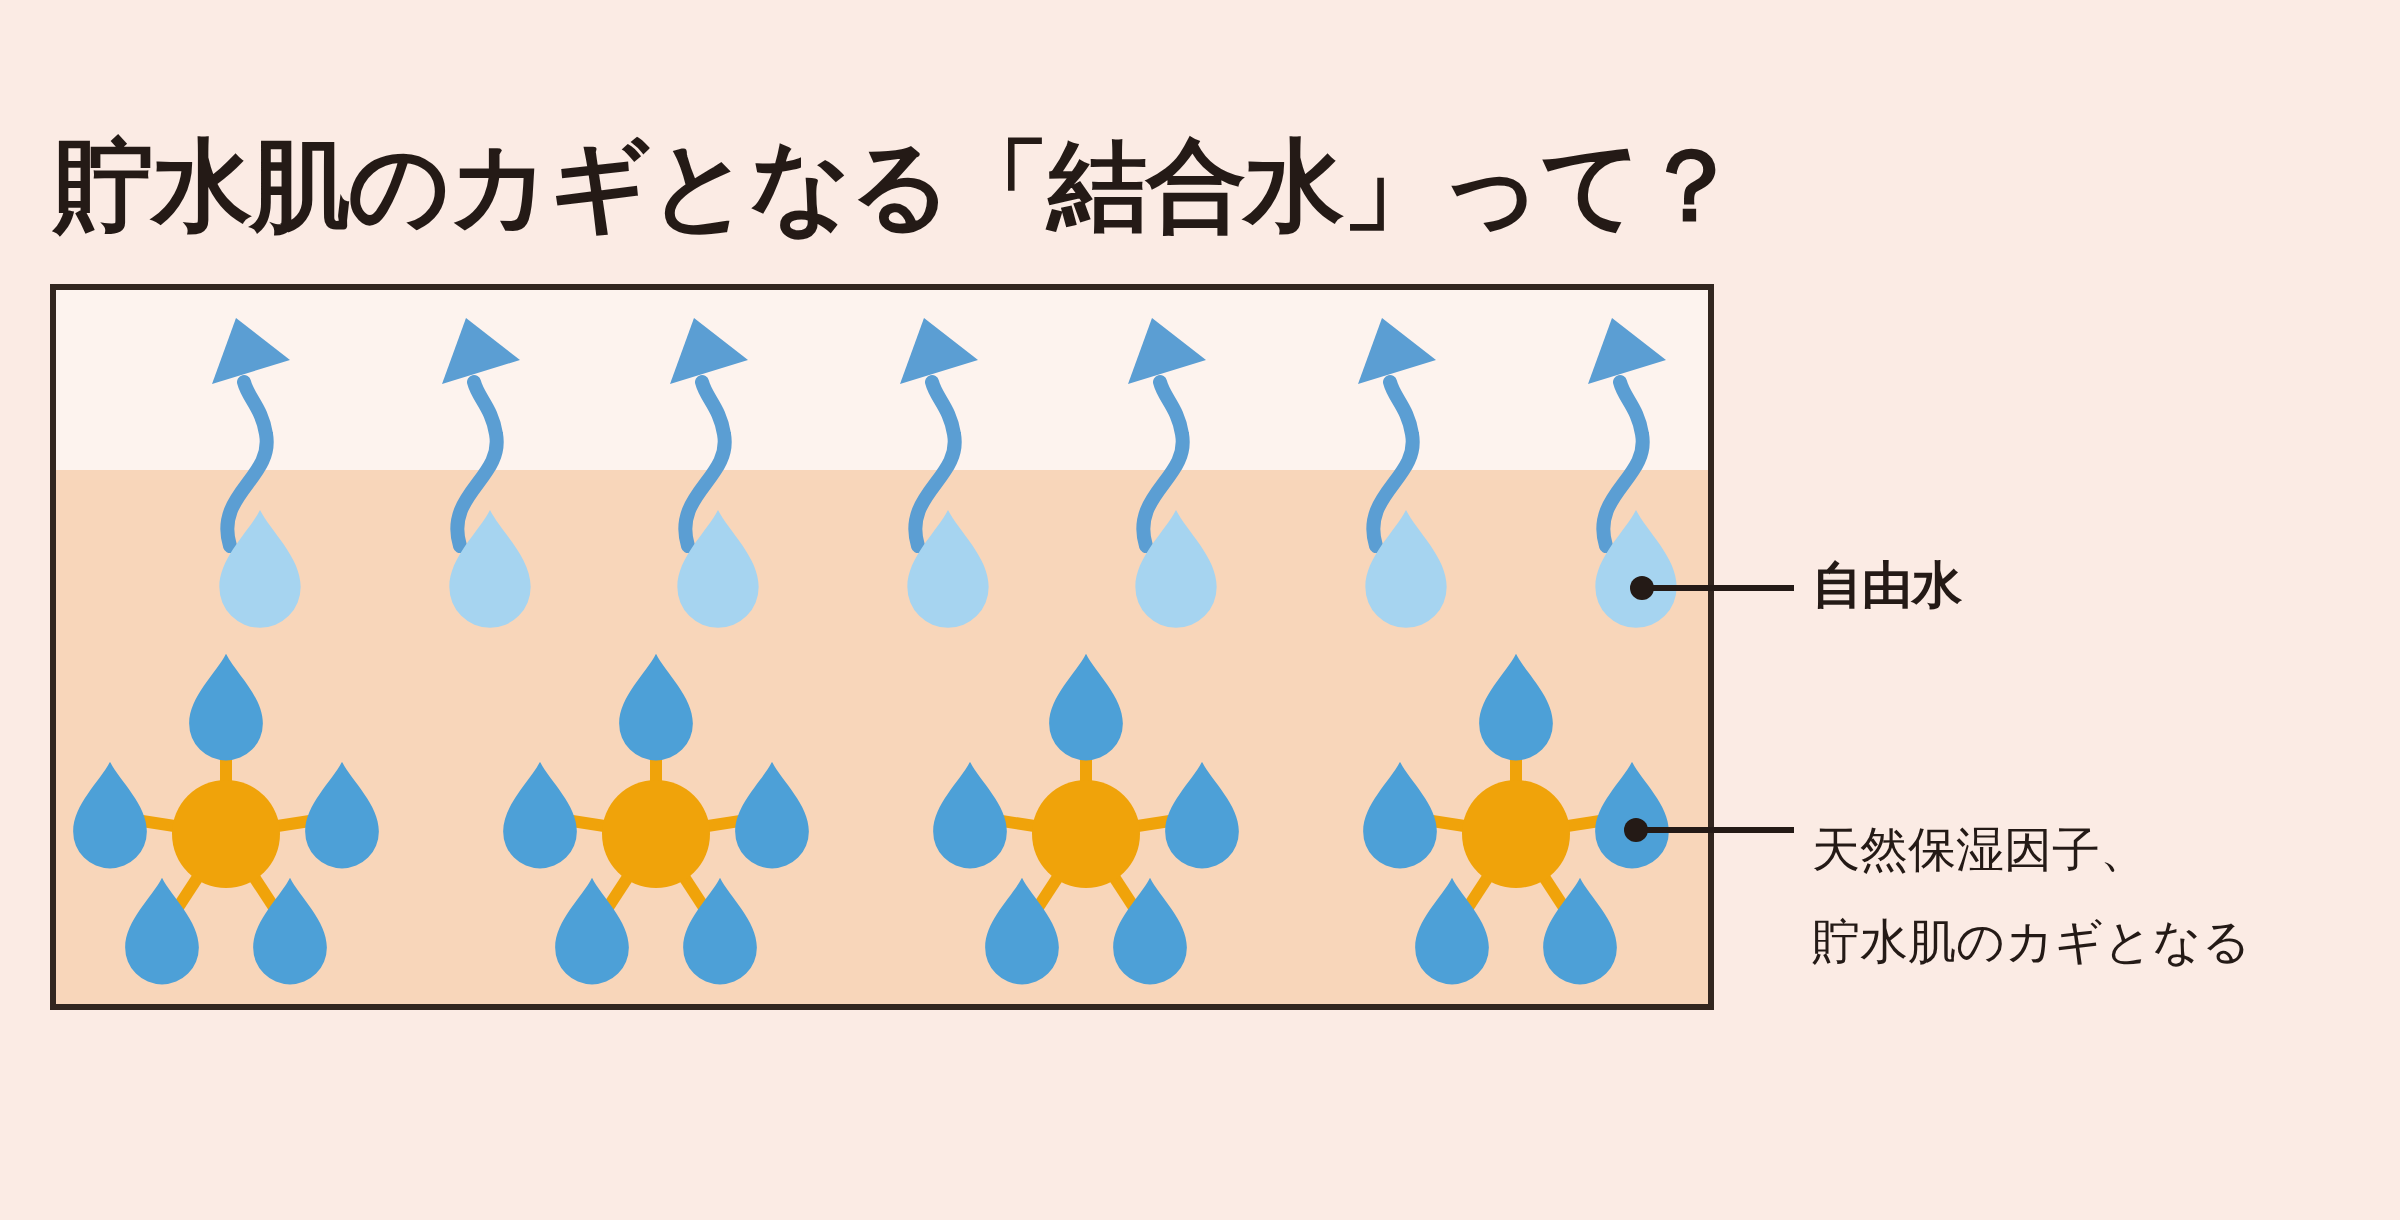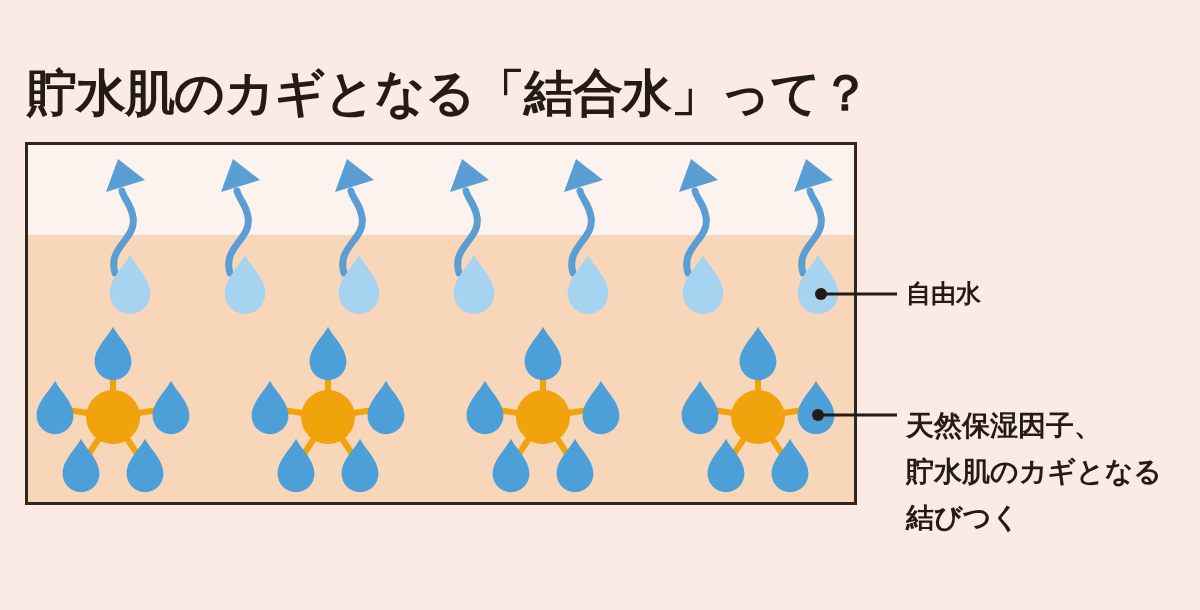--- a/index.html
+++ b/index.html
@@ -40,21 +40,21 @@
   .nmf-core{fill:var(--nmf-orange,#f0a30a);}
   .connector-line{stroke:var(--text-dark,#241a16);stroke-width:3px;}
   .connector-dot{fill:var(--text-dark,#241a16);}
   .label{
     position:absolute;font-size:25px;font-weight:bold;line-height:42px;
     color:var(--text-dark,#241a16);white-space:nowrap;
   }
   .free-water-label{left:906px;top:257px;}
   .bound-water-block{position:absolute;left:906px;top:378px;}
   .bound-water-desc{
-    margin-top:10px;font-size:28px;font-weight:bold;line-height:46px;
+    margin-top:10px;font-size:24px;font-weight:normal;line-height:46px;
     color:var(--text-dark,#241a16);white-space:nowrap;
   }
 </style>
 </head>
 <body>
 
 <div class="stage">
 
   <h1 class="page-title">貯水肌のカギとなる「結合水」って？</h1>
 
@@ -116,17 +116,16 @@
       <circle class="connector-dot" cx="818" cy="400" r="6"></circle>
     </g>
   </svg>
 
   <div class="label free-water-label">自由水</div>
 
   <div class="bound-water-block">
     <div class="bound-water-desc">
       <div>天然保湿因子、</div>
       <div>貯水肌のカギとなる</div>
-      <div>結びつく</div>
     </div>
   </div>
 
 </div>
 
 </body></html>

